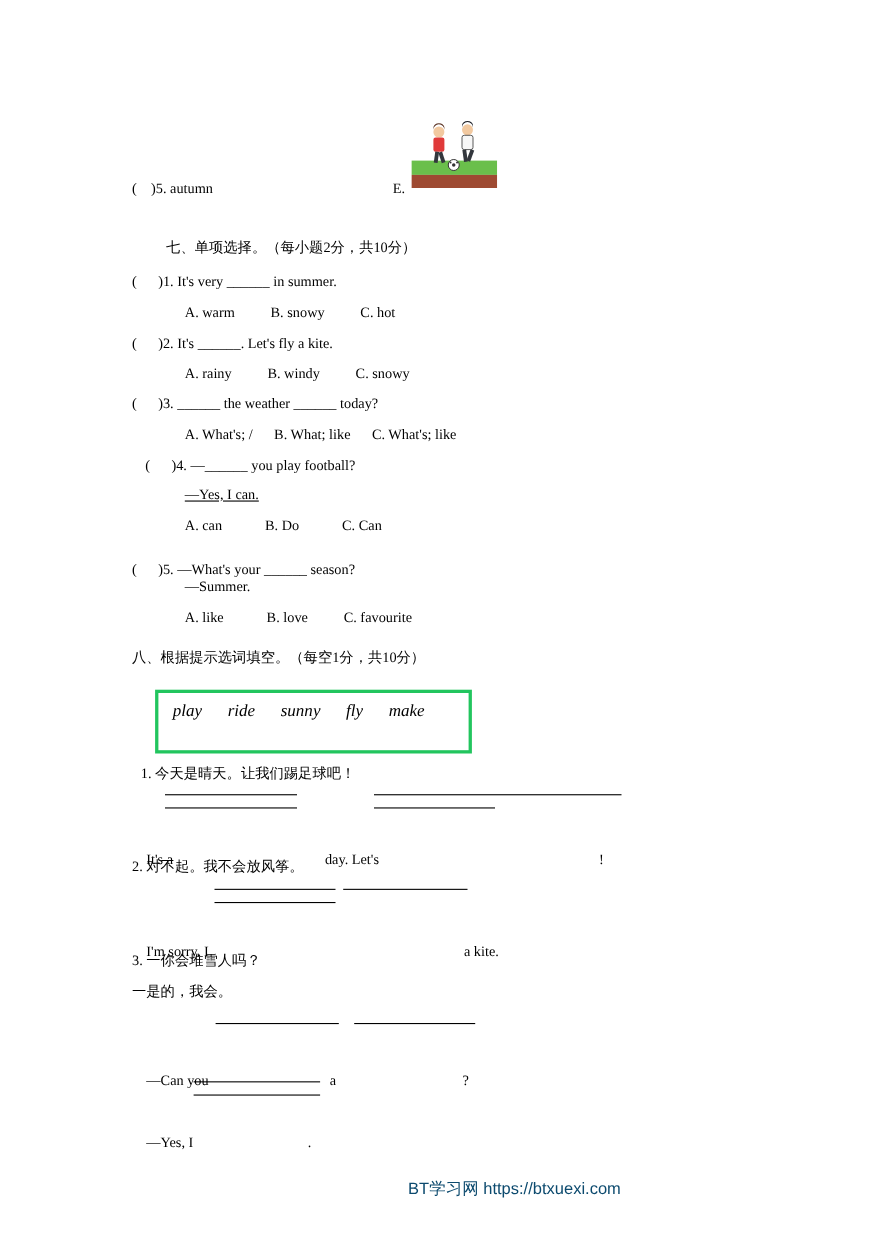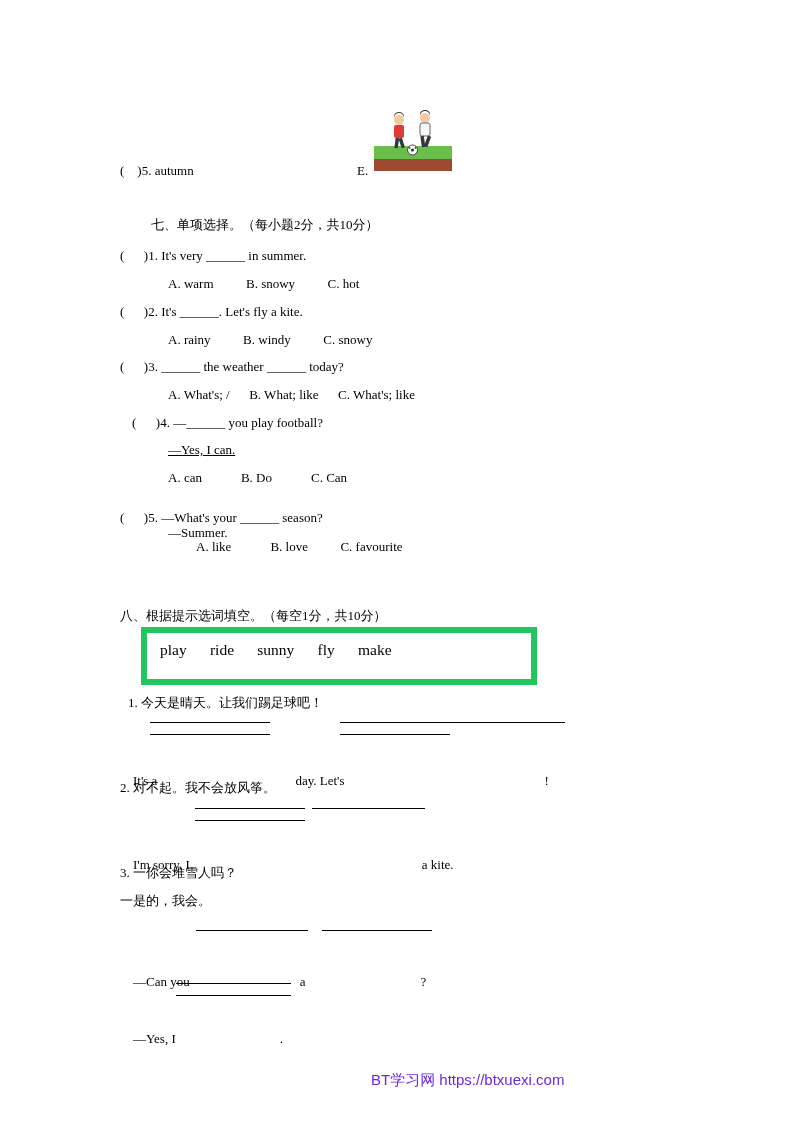--- a/index.html
+++ b/index.html
@@ -15,28 +15,29 @@
     position:absolute;
     font-size:13px;
     line-height:21px;
     white-space:pre-wrap;
   }
   .gap { display:inline-block; height:1px; }
   .ln { position:absolute; height:0; border-top:1px solid #000; }
   .pic { position:absolute; left:374px; top:109px; width:78px; height:62px; }
   .wordbox {
     position:absolute; left:141px; top:627px;
-    width:396px; height:58px;
-    border:6px solid #22c55e;
+    width:288px; height:58px;
+    border:3px solid #22c55e;
     padding:4px 0 0 13px;
+    font-style:italic;
   }
   .wb-line { font-size:15.5px; line-height:26px; white-space:pre-wrap; }
   .footer {
     position:absolute; left:371px; top:1071px;
-    font-size:15px; color:#6d28d9;
+    font-size:15px; color:#0c4a6e;
     font-family:"Liberation Sans","DejaVu Sans",sans-serif;
     white-space:pre;
   }
 </style>
 </head>
 <body>
 
 <div>
 
   <div class="pic">
@@ -77,23 +78,23 @@
 
   <div class="t" style="left:120px; top:356px;">(      )3. ______ the weather ______ today?</div>
   <div class="t" style="left:168px; top:384px;">A. What's; /      B. What; like      C. What's; like</div>
 
   <div class="t" style="left:132px; top:412px;">(      )4. —______ you play football?</div>
   <div class="t" style="left:168px; top:439px;text-decoration:underline;">—Yes, I can.</div>
   <div class="t" style="left:168px; top:467px;">A. can            B. Do            C. Can</div>
 
   <div class="t" style="left:120px; top:495px;margin-top:12px;">(      )5. —What's your ______ season?</div>
   <div class="t" style="left:168px; top:522px;">—Summer.</div>
-  <div class="t" style="left:168px; top:536px;margin-left:28px;">A. like            B. love          C. favourite</div>
+  <div class="t" style="left:168px; top:550px;">A. like            B. love          C. favourite</div>
 
-  <div class="t" style="left:120px; top:605px;">八、根据提示选词填空。（每空1分，共10分）</div>
+  <div class="t" style="left:120px; top:587px;">八、根据提示选词填空。（每空1分，共10分）</div>
 
   <div class="wordbox">
     <div class="wb-line">play      ride      sunny      fly      make</div>
   </div>
 
   <div class="t" style="left:128px; top:692px;text-align:right;">1. 今天是晴天。让我们踢足球吧！</div>
   <div class="ln" style="left:150px; top:722px; width:120px;"></div>
   <div class="ln" style="left:340px; top:722px; width:225px;"></div>
   <div class="ln" style="left:150px; top:734px; width:120px;"></div>
   <div class="ln" style="left:340px; top:734px; width:110px;"></div>

